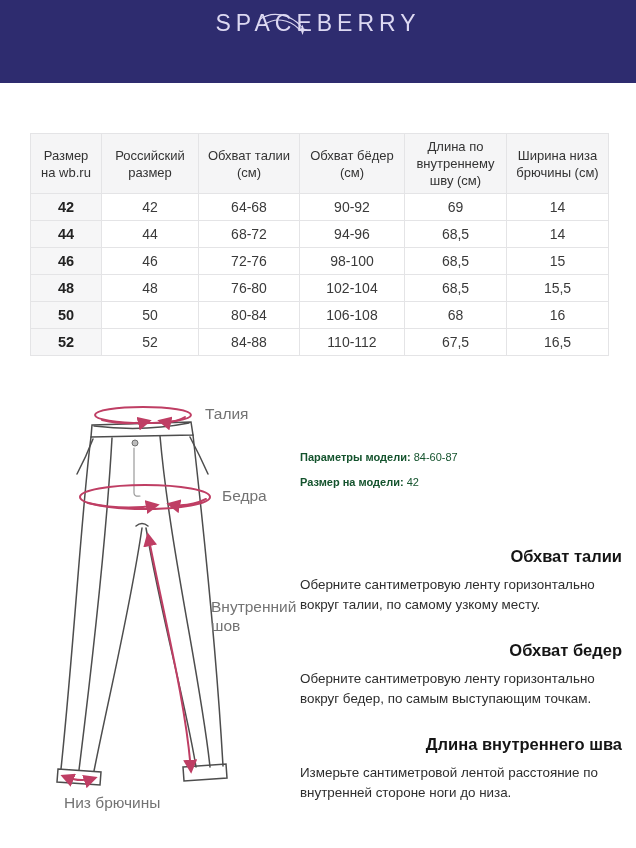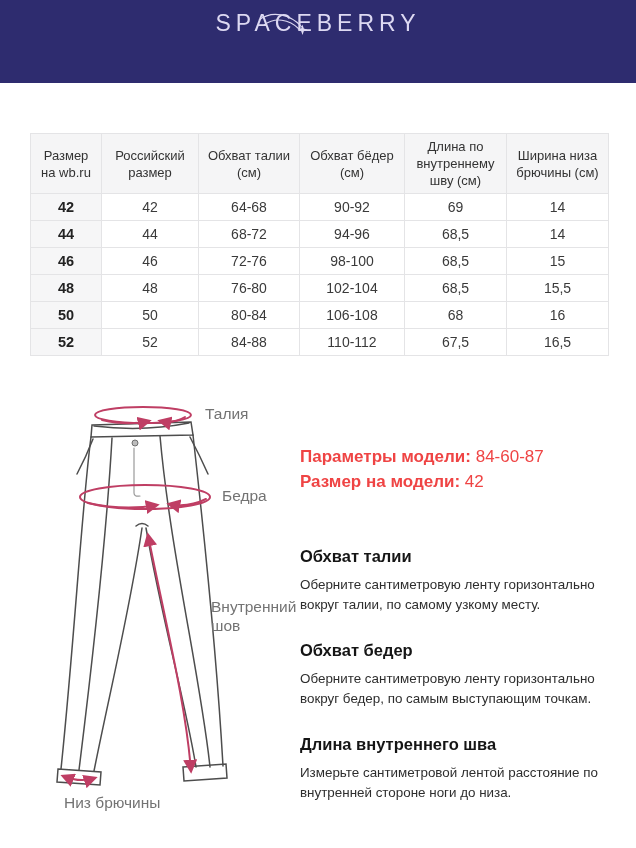--- a/index.html
+++ b/index.html
@@ -42,27 +42,27 @@
   .diag-label{
     position:absolute;color:#737373;font-size:15.5px;font-weight:500;
     line-height:19px;white-space:pre-line;
   }
   .lbl-waist{left:205px;top:404px;}
   .lbl-hips{left:222px;top:486px;}
   .lbl-inseam{left:179px;top:597px;width:110px;margin-left:32px;}
   .lbl-hem{left:64px;top:793px;}
   
   .model-info{position:absolute;left:300px;top:445px;width:330px;}
-  .mi-line{font-size:17px;line-height:24.5px;color:#ef4444;}
+  .mi-line{font-size:11px;line-height:24.5px;color:#14532d;}
   .mi-label{font-weight:bold;}
   .mi-value{font-weight:400;}
   .guide{position:absolute;left:300px;top:546px;width:322px;}
   .guide-section{margin-bottom:26px;}
   .guide-title{font-size:16.5px;font-weight:bold;color:#151515;
-    line-height:21px;margin:0 0 8px 0;}
+    line-height:21px;margin:0 0 8px 0;text-align:right;}
   .guide-text{font-size:13.4px;line-height:19.5px;color:#2e2e2e;margin:0;}
   svg .outline{fill:none;stroke:#4d4d4d;stroke-width:1.5;stroke-linecap:round;}
   svg .lightline{fill:none;stroke:#9a9a9a;stroke-width:1.2;stroke-linecap:round;}
   svg .pink{fill:none;stroke:var(--pink,#bf3e64);stroke-width:2;stroke-linecap:round;}
 </style>
 </head>
 <body style="--navy: #2e2c6f; --pink: #bf3e64;">
 
 <div class="brand-bar">
   <div class="logo-wrap">

